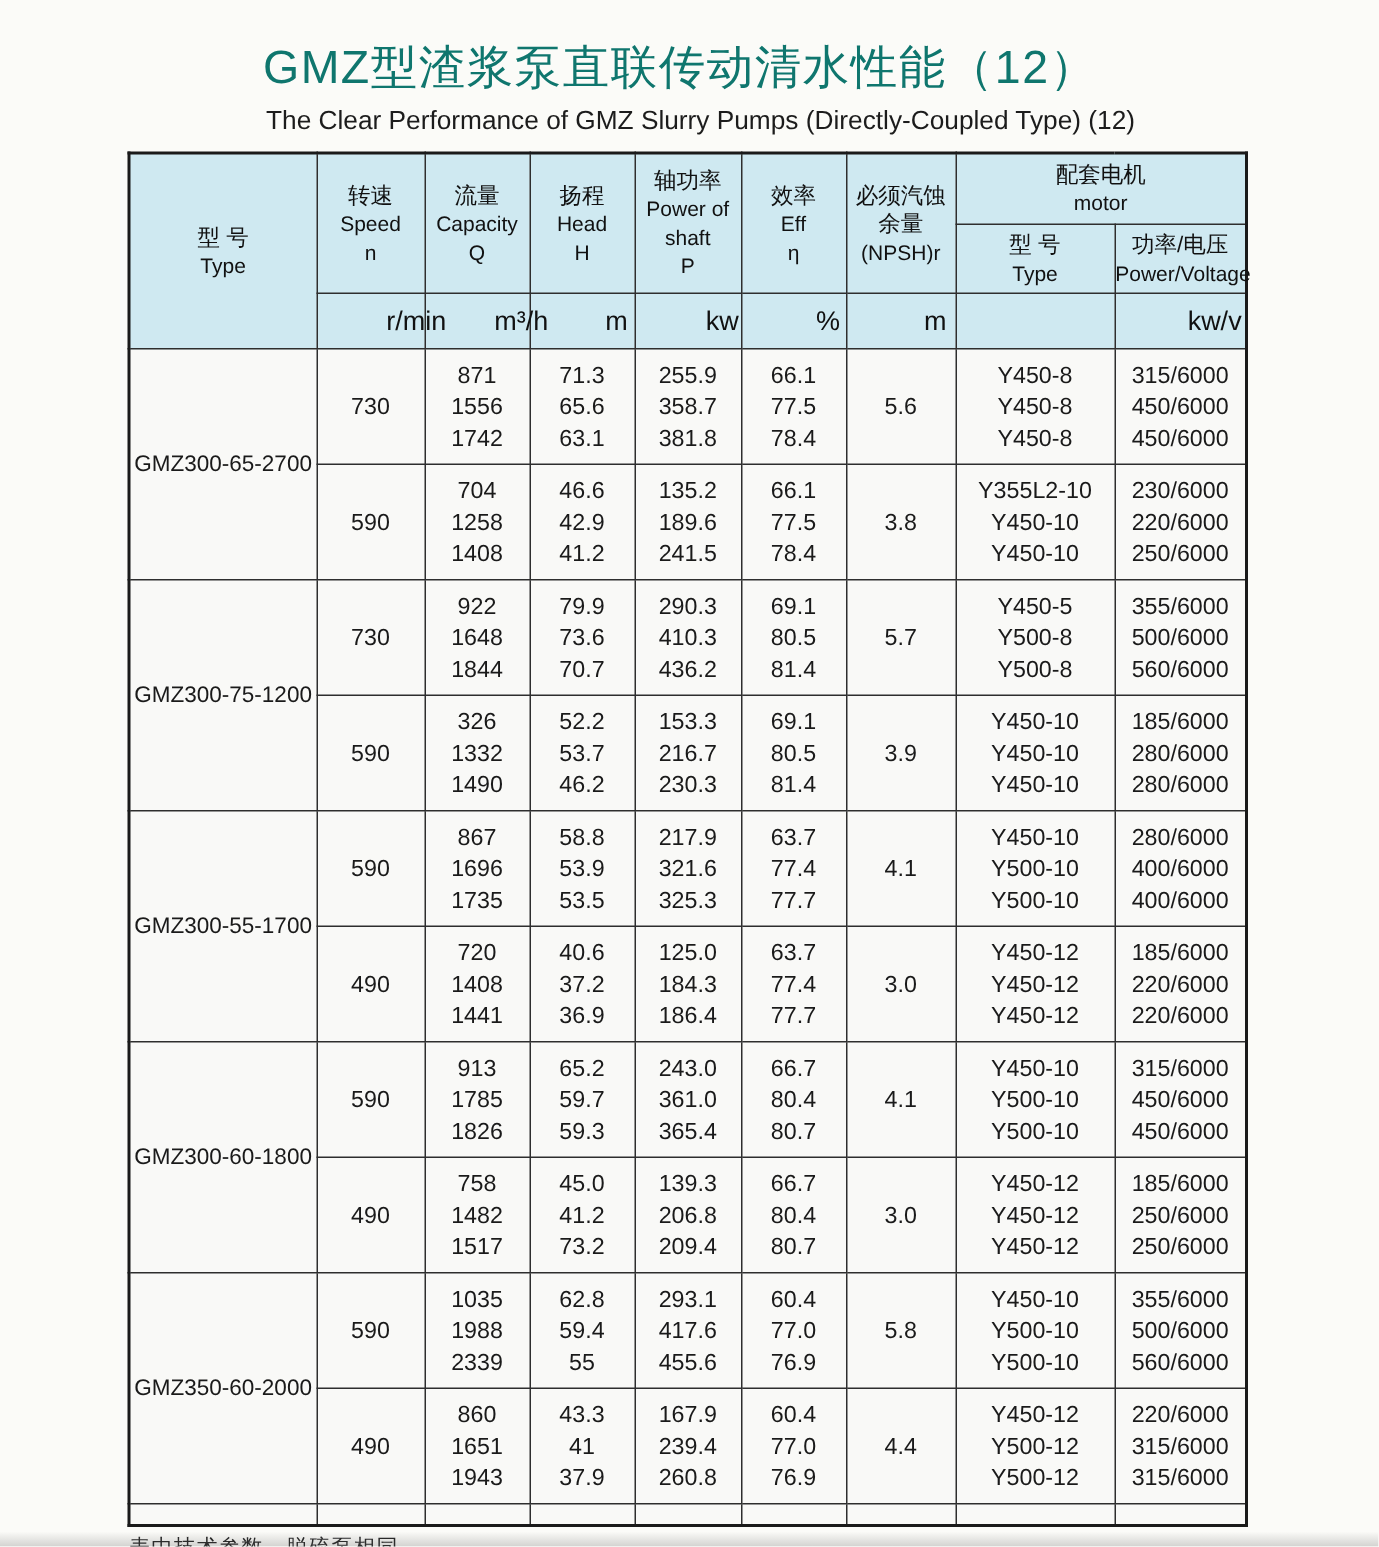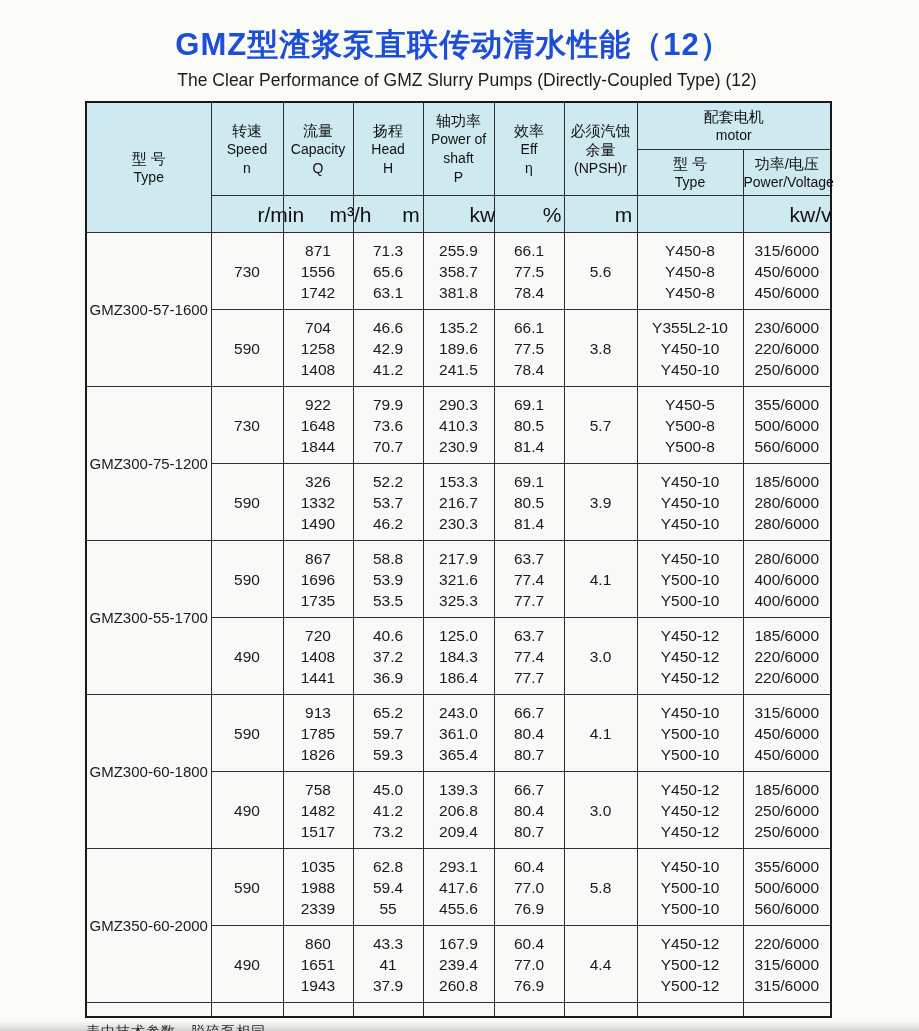--- a/index.html
+++ b/index.html
@@ -13,23 +13,23 @@
   }
   body::after{
     content:"";position:absolute;left:0;right:0;bottom:0;height:10px;
     background:linear-gradient(to bottom,rgba(0,0,0,0),rgba(90,90,90,0.25));
     pointer-events:none;
   }
   .page-title{
     margin:24px 12px 4px 0;
     text-align:center;
     font-size:31px;
-    font-weight:bold;
+    font-weight:normal;
     letter-spacing:1px;
-    color:#1d4ed8;
+    color:#0f766e;
   }
   .page-subtitle{
     margin:0 0 10px 15px;
     text-align:center;
     font-size:17.5px;
     font-weight:normal;
     color:#1c1c1c;
   }
   table.perf{
     border-collapse:collapse;
@@ -45,21 +45,21 @@
     font-weight:normal;
   }
   table.perf{border:2px solid #1a1a1a;}
   thead th{
     background:#cfe9f1;
     font-size:15px;
     line-height:19px;
     color:#111;
   }
   thead .en{font-size:14px;}
-  thead tr.units th{height:36px;font-size:21px;padding-left:46px;}
+  thead tr.units th{height:36px;font-size:18px;padding-left:46px;}
   thead tr.h1 th{height:46px;}
   thead tr.h2 th{height:45px;}
   th.npsh-h{word-break:break-all;padding:0 6px;}
   tbody td{
     background:#f9f9f7;
     font-size:15.5px;
     line-height:21px;
     height:76px;
   }
   tbody td.model{font-size:15px;}
@@ -145,21 +145,21 @@
       <th>m</th>
       <th>kw</th>
       <th>%</th>
       <th>m</th>
       <th></th>
       <th>kw/v</th>
     </tr>
   </thead>
   <tbody id="tbody">
       <tr>
-        <td rowspan="2" class="model">GMZ300-57-1600</td>
+        <td rowspan="2" class="model">GMZ300-65-2700</td>
         <td>730</td>
         <td>
           <div>871</div>
           <div>1556</div>
           <div>1742</div>
         </td>
         <td>
           <div>71.3</div>
           <div>65.6</div>
           <div>63.1</div>
@@ -229,21 +229,21 @@
           <div>1844</div>
         </td>
         <td>
           <div>79.9</div>
           <div>73.6</div>
           <div>70.7</div>
         </td>
         <td>
           <div>290.3</div>
           <div>410.3</div>
-          <div>230.9</div>
+          <div>436.2</div>
         </td>
         <td>
           <div>69.1</div>
           <div>80.5</div>
           <div>81.4</div>
         </td>
         <td>5.7</td>
         <td>
           <div>Y450-5</div>
           <div>Y500-8</div>

